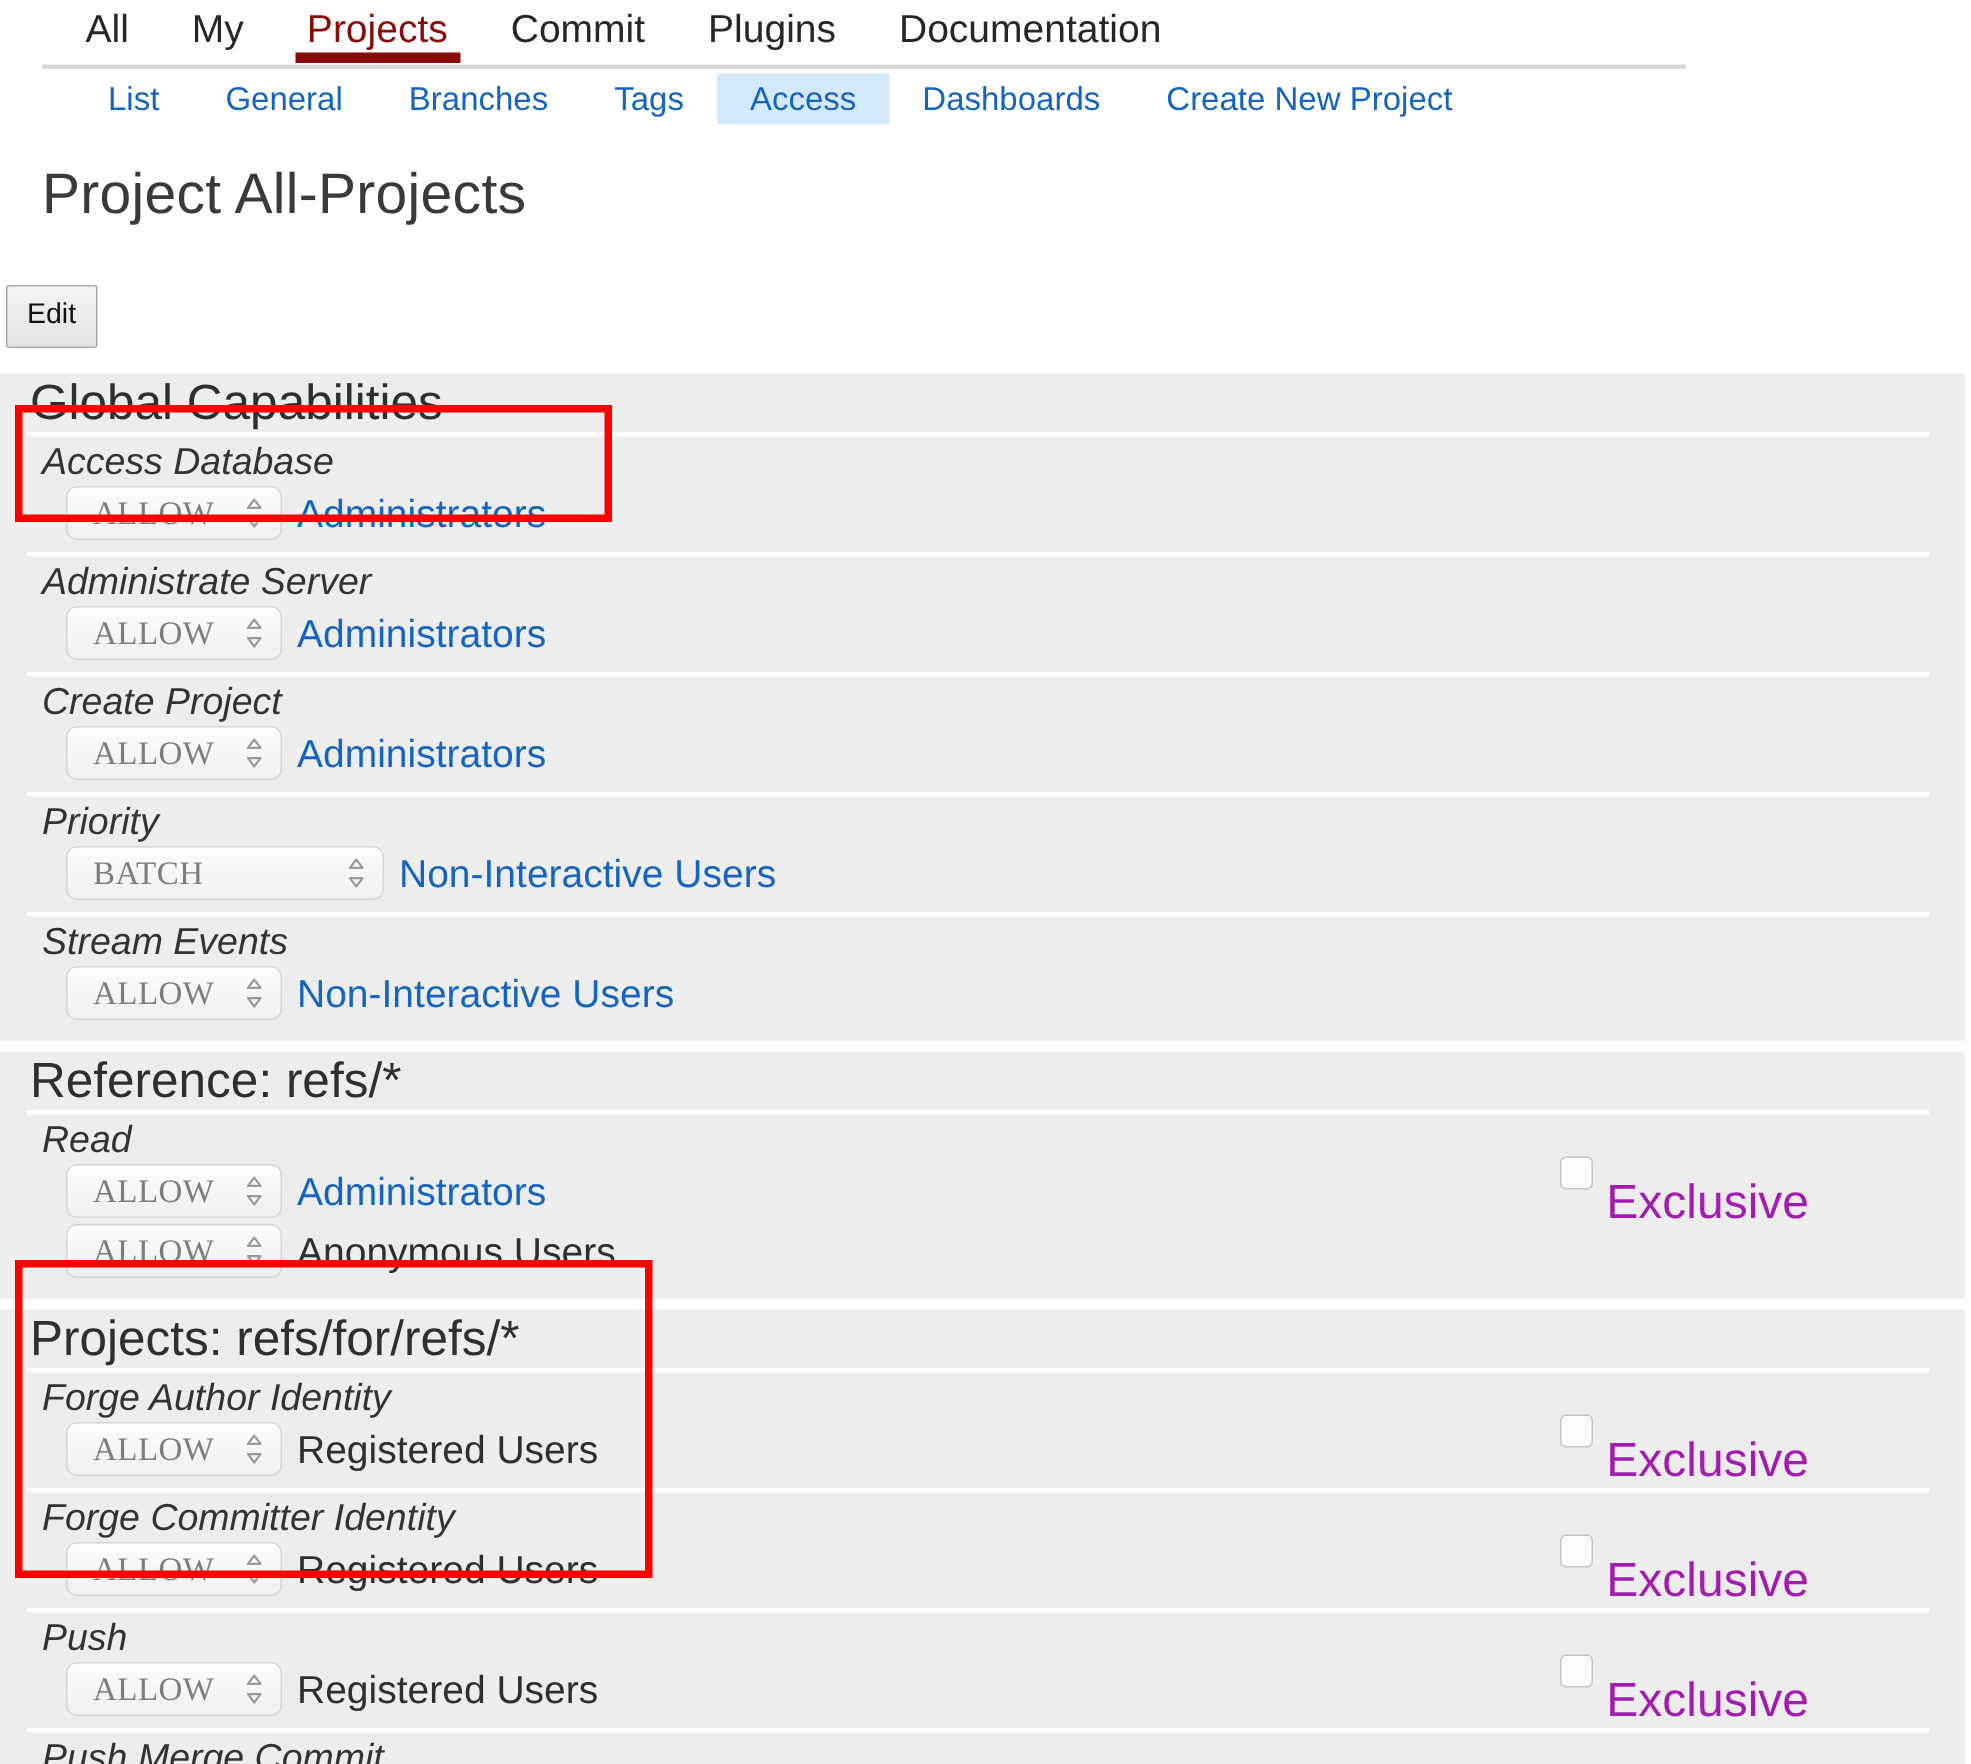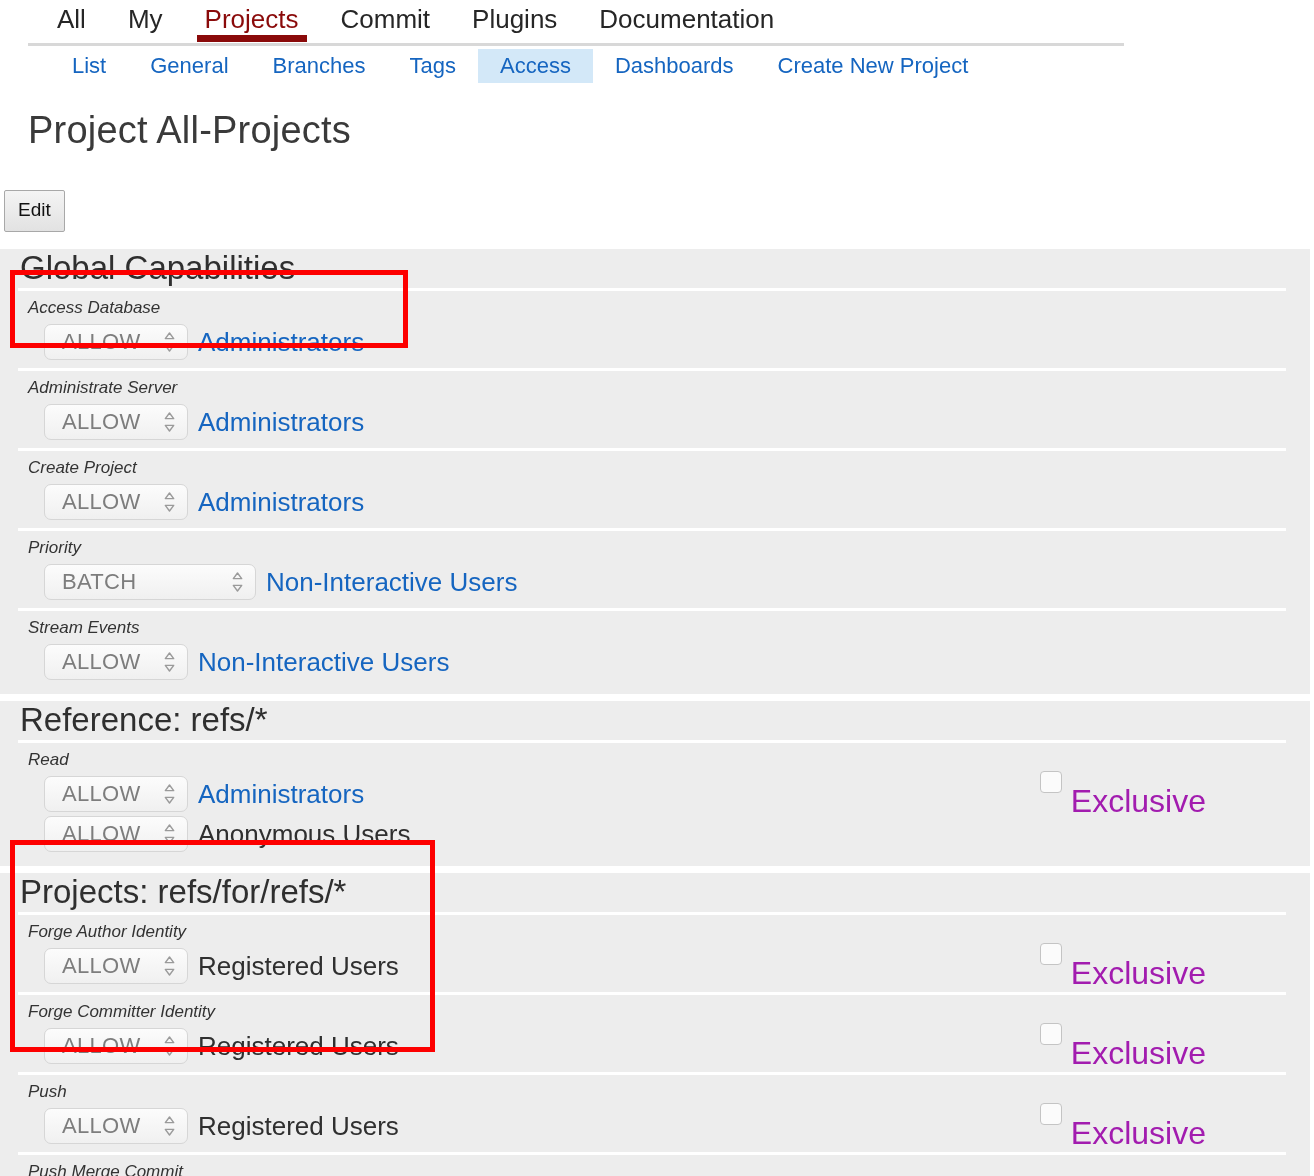--- a/index.html
+++ b/index.html
@@ -128,21 +128,21 @@
     background: #ededed;
     border-top: 3px solid #ffffff;
     position: relative;
     padding: 0 0 4px 0;
     min-height: 62px;
   }
   .perm-block:first-child {
     border-top: 3px solid #ffffff;
   }
   .perm-name {
-    font-size: 17px;
+    font-size: 25px;
     line-height: 30px;
     font-style: italic;
     color: #333333;
     padding: 2px 0 1px 10px;
     display: inline-block;
   }
   .exclusive {
     position: absolute;
     right: 80px;
     top: 6px;
@@ -186,20 +186,21 @@
   }
   .rule-select.wide {
     min-width: 212px;
   }
   .rule-select .sel-text {
     font-size: 22px;
     line-height: 24px;
     color: #7d7d7d;
     letter-spacing: 0.3px;
     white-space: nowrap;
+    font-family: Liberation Serif, serif;
   }
   .rule-select .chev {
     position: absolute;
     right: 11px;
     top: 50%;
     transform: translateY(-50%);
     width: 13px;
     height: 22px;
     color: #9a9a9a;
   }

